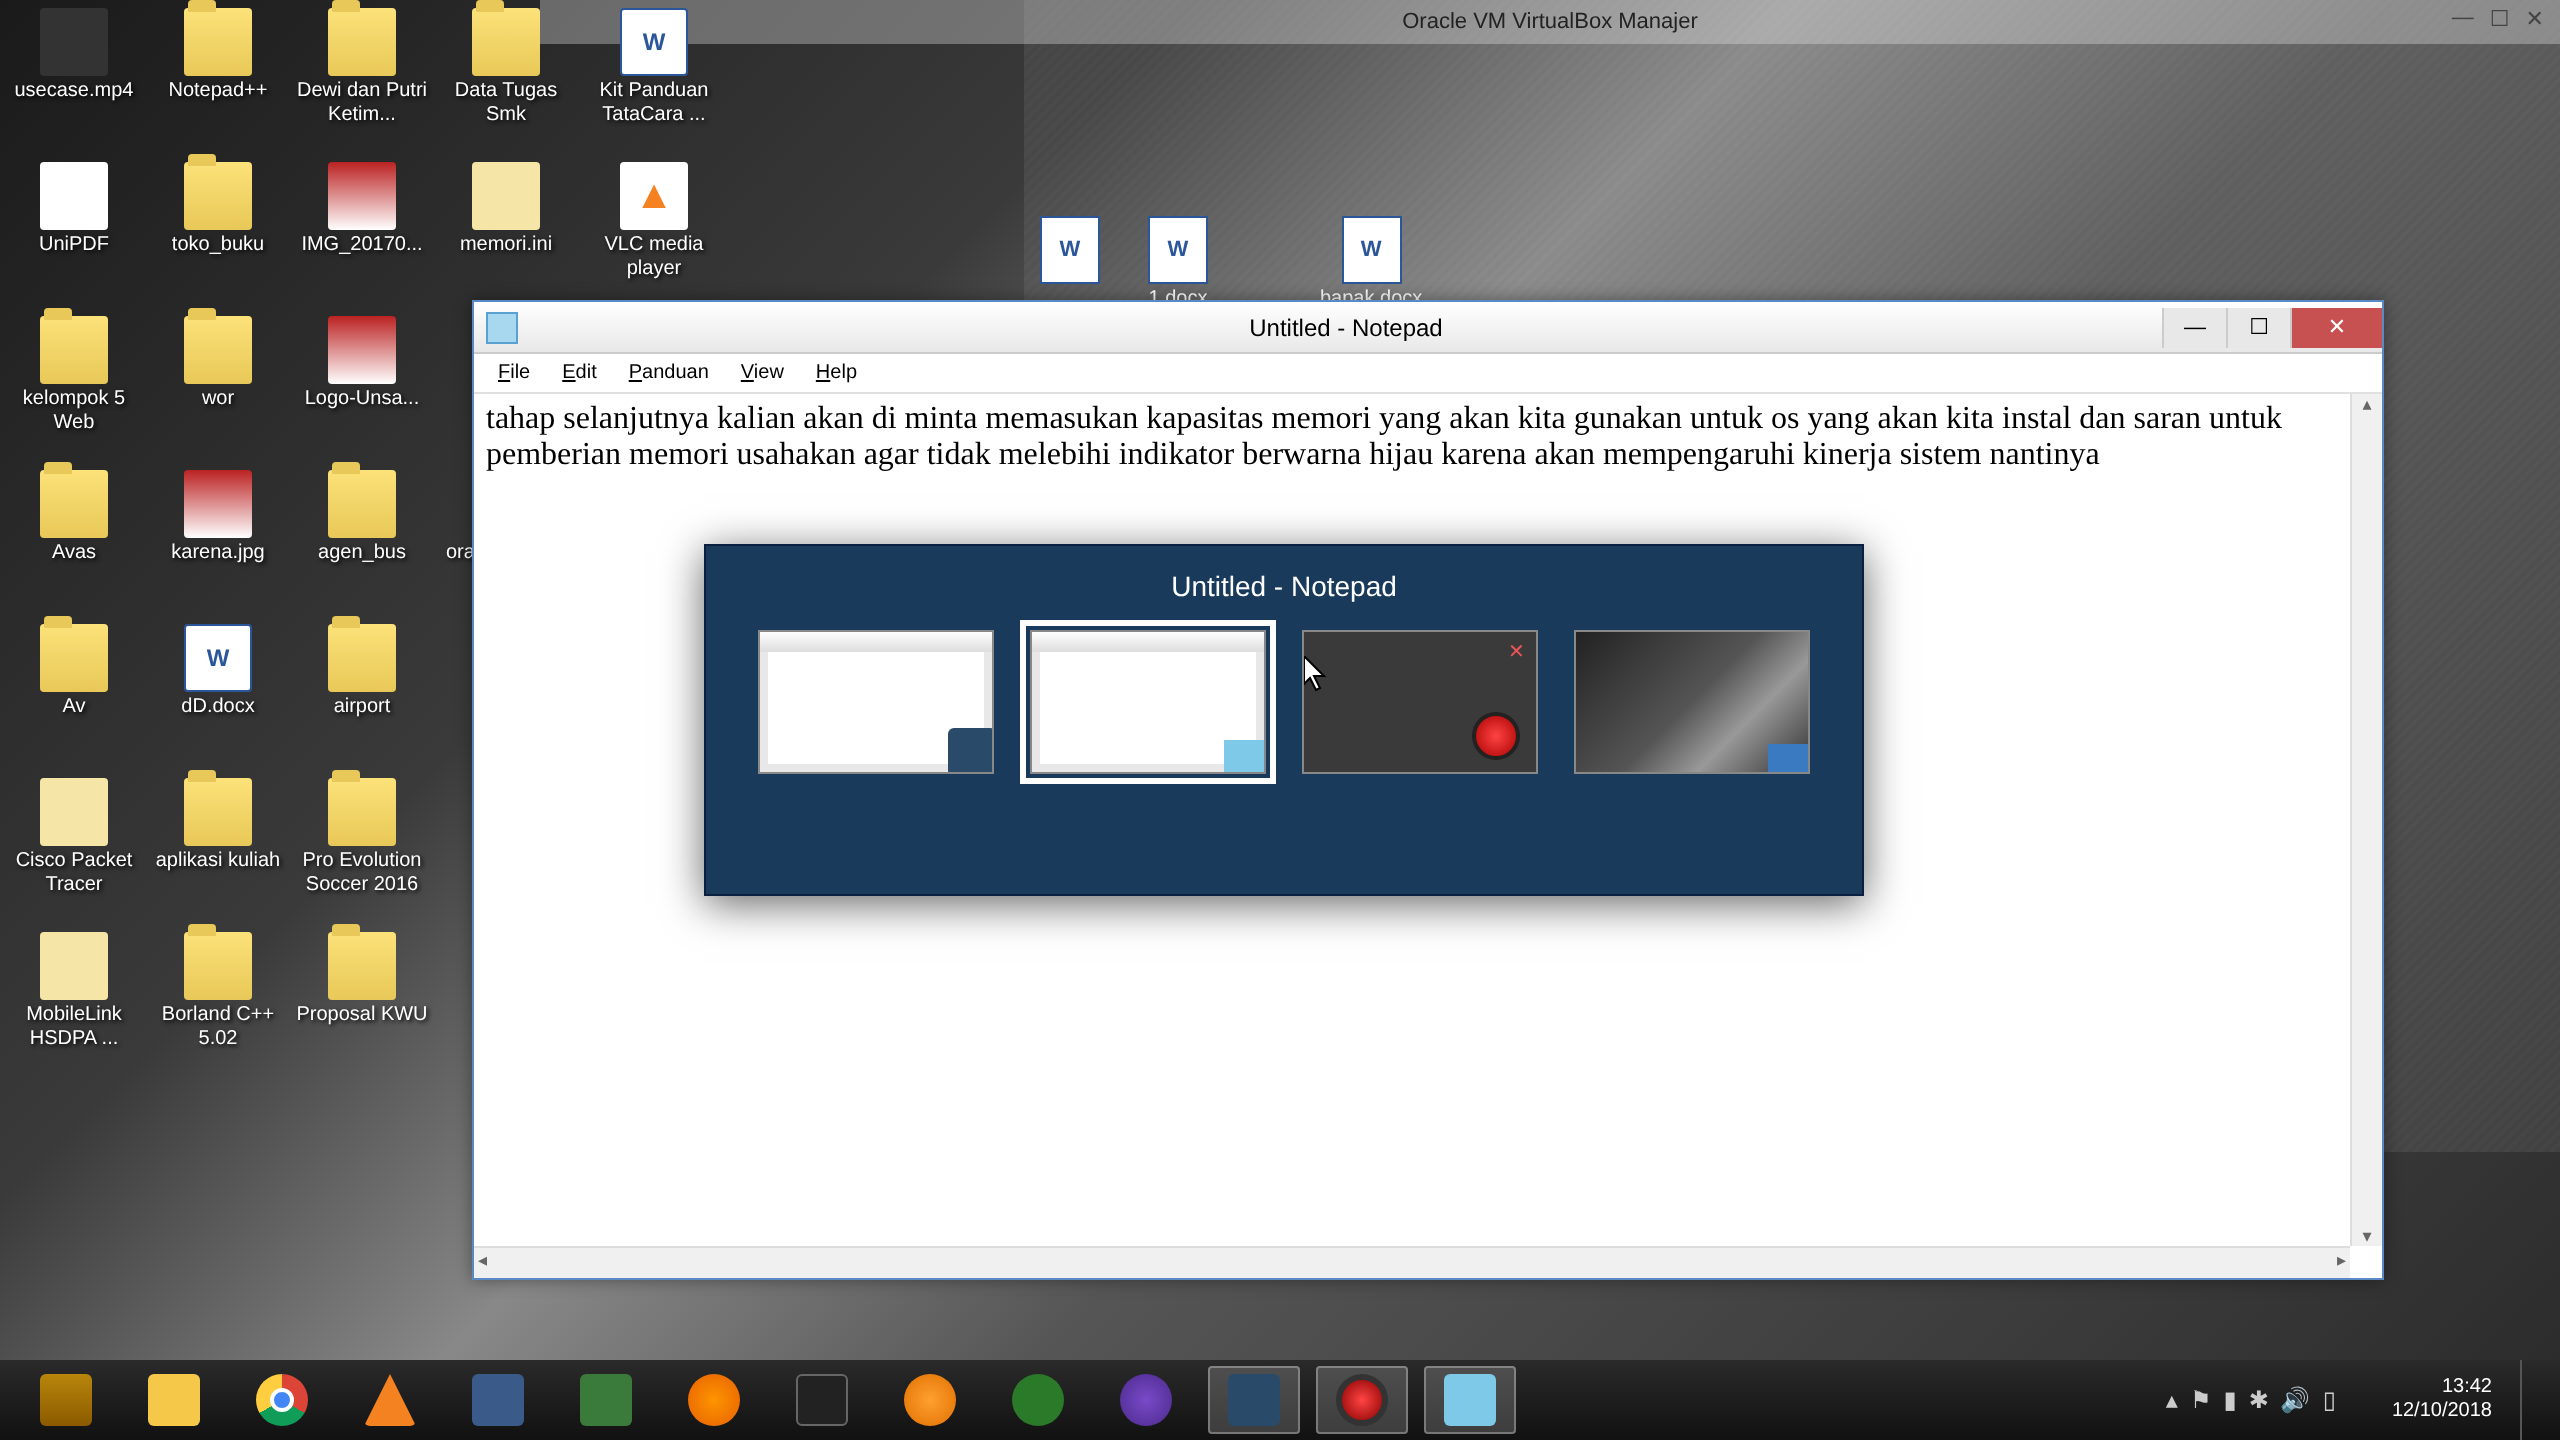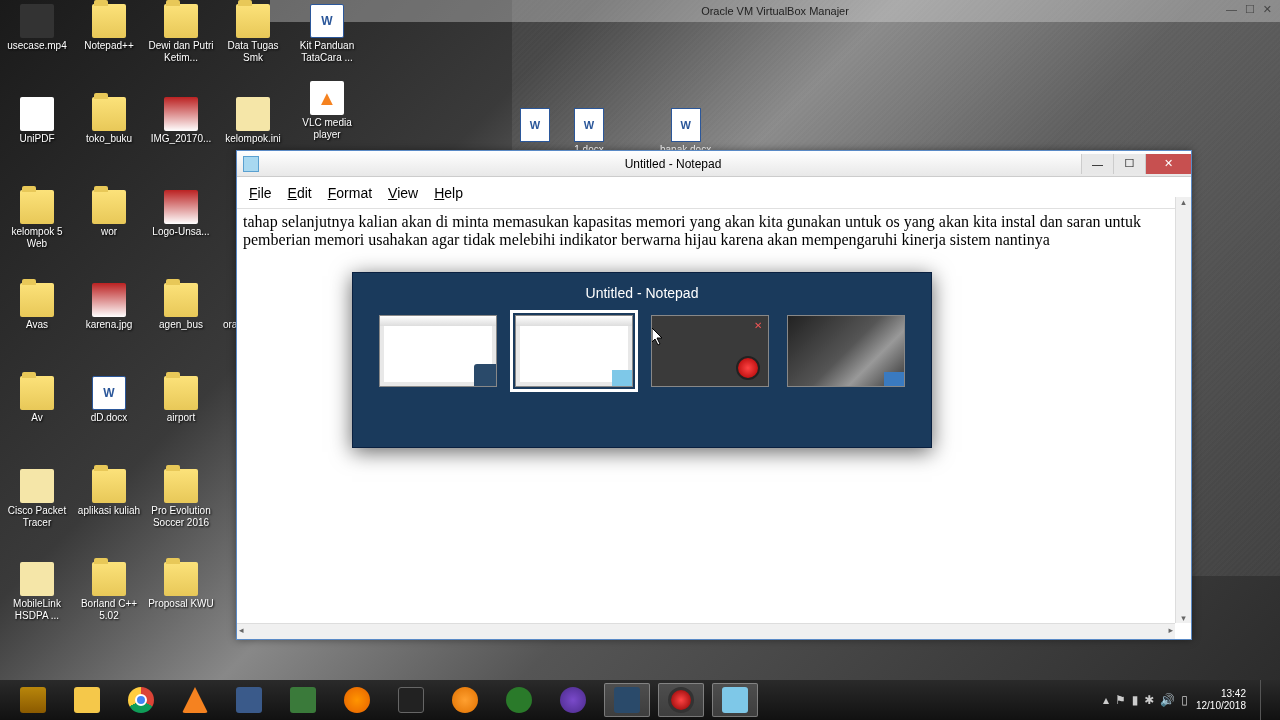--- a/index.html
+++ b/index.html
@@ -10,21 +10,21 @@
   position: absolute; inset: 0;
   background: linear-gradient(135deg, #1a1a1a 0%, #3a3a3a 30%, #888 45%, #555 60%, #2a2a2a 100%);
 }
 .desktop::before{
   content:"";position:absolute;right:0;top:0;width:60%;height:80%;
   background: repeating-linear-gradient(135deg,#999 0,#999 2px,#aaa 2px,#aaa 4px);
   opacity:.15;
 }
 
 
-.desktop-icons { position: absolute; top: 0; left: 0; padding: 2px 2px; display: grid; grid-template-columns: repeat(4, 70px); grid-auto-rows: 77px; gap: 16px 2px; }
+.desktop-icons { position: absolute; top: 0; left: 0; padding: 2px 2px; display: grid; grid-template-columns: repeat(4, 70px); grid-auto-rows: 77px; gap: 0px 2px; }
 .desktop-icon { display: flex; flex-direction: column; align-items: center; justify-content: flex-start; text-align: center; color: #fff; font-size: 10px; cursor: pointer; padding-top:2px;}
 .desktop-icon .ico { width: 34px; height: 34px; background: #f5e6a8; border-radius: 2px; margin-bottom: 2px; display:flex;align-items:center;justify-content:center;font-size:16px;color:#c08a00;}
 .desktop-icon .ico.folder { background: linear-gradient(#fce27a,#e8c858); position:relative;}
 .desktop-icon .ico.folder::before{content:"";position:absolute;top:-4px;left:2px;width:14px;height:6px;background:#e8c858;border-radius:2px 2px 0 0;}
 .desktop-icon .ico.word { background:#fff;border:1px solid #2b579a;color:#2b579a;font-weight:bold;font-size:12px;}
 .desktop-icon .ico.vlc { background:#fff;color:#f58220;font-size:20px;}
 .desktop-icon .ico.media { background:#333;color:#6cf;}
 .desktop-icon .ico.img { background:linear-gradient(#b22,#fff);}
 .desktop-icon .ico.pdf { background:#fff;color:#b00;}
 .desktop-icon span { text-shadow: 1px 1px 2px #000; line-height:1.15; display:block; max-width:68px;}
@@ -43,21 +43,21 @@
   position: absolute; top: 150px; left: 236px; width: 956px; height: 490px;
   background: #fff; border: 1px solid #5a8ac6; box-shadow: 0 0 8px rgba(0,0,0,.4);
   display:flex;flex-direction:column;
 }
 .notepad-titlebar { height: 26px; background: linear-gradient(#fff,#e8e8e8); display:flex; align-items:center; border-bottom:1px solid #ccc;}
 .notepad-titlebar .ico{width:16px;height:16px;margin:0 6px;background:#a8d8f0;border:1px solid #5aa0d0;}
 .notepad-titlebar .title{flex:1;text-align:center;font-size:12px;color:#000;}
 .win-btns{display:flex;}
 .win-btn{width:32px;height:20px;display:flex;align-items:center;justify-content:center;font-size:11px;border-left:1px solid #ccc;cursor:pointer;background:#e8e8e8;}
 .win-btn.close{background:#c75050;color:#fff;width:46px;}
-.notepad-menu{height:32px;display:flex;align-items:center;padding:0 4px;font-size:14px;border-bottom:1px solid #e0e0e0;}
+.notepad-menu{height:20px;display:flex;align-items:center;padding:0 4px;font-size:10px;border-bottom:1px solid #e0e0e0;}
 .notepad-menu span{padding:2px 8px;cursor:pointer;}
 .notepad-menu span:first-letter{text-decoration:underline;}
 .notepad-content{flex:1;position:relative;padding:4px 6px;font-family:Liberation Serif, serif;font-size:16px;color:#000;white-space:pre-wrap;overflow:hidden;}
 .notepad-scrollbar-v{position:absolute;right:0;top:46px;bottom:16px;width:16px;background:#f0f0f0;border-left:1px solid #ddd;}
 .notepad-scrollbar-v::before{content:"▴";position:absolute;top:0;left:0;right:0;text-align:center;font-size:9px;color:#666;}
 .notepad-scrollbar-v::after{content:"▾";position:absolute;bottom:0;left:0;right:0;text-align:center;font-size:9px;color:#666;}
 .notepad-scrollbar-h{position:absolute;left:0;right:16px;bottom:0;height:16px;background:#f0f0f0;border-top:1px solid #ddd;}
 .notepad-scrollbar-h::before{content:"◂";position:absolute;left:2px;top:1px;font-size:9px;color:#666;}
 .notepad-scrollbar-h::after{content:"▸";position:absolute;right:2px;top:1px;font-size:9px;color:#666;}
 
@@ -100,21 +100,21 @@
 .i.cmd{background:#222;border:1px solid #666;}
 .i.orange{background:radial-gradient(#ffa030,#e07000);border-radius:50%;}
 .i.ez{background:#2a7a2a;border-radius:50%;}
 .i.purple{background:radial-gradient(#7a4aca,#4a2a8a);border-radius:50%;}
 .i.vbox{background:#2a4a6a;}
 .i.rec{background:radial-gradient(#f44,#800);border-radius:50%;border:3px solid #333;}
 .i.note{background:#7ec8e8;}
 .tray{margin-left:auto;display:flex;align-items:center;color:#fff;font-size:10px;gap:8px;padding-right:6px;}
 .tray-icons{display:flex;gap:6px;align-items:center;}
 .tray-icons span{font-size:12px;color:#ccc;}
-.tray .clock{text-align:right;line-height:1.2;}
+.tray .clock{text-align:right;line-height:1.2;margin-left:20px;}
 .show-desktop{width:8px;height:40px;border-left:1px solid #555;margin-left:6px;}
 </style>
 </head>
 <body>
 
 <div class="desktop"></div>
 
 <div class="vbox-strip">
   <span class="t">Oracle VM VirtualBox Manajer</span>
   <div class="vbox-ctrls">
@@ -148,21 +148,21 @@
     <div class="desktop-icon">
       <div class="ico folder"></div>
       <span>toko_buku</span>
     </div>
     <div class="desktop-icon">
       <div class="ico img"></div>
       <span>IMG_20170...</span>
     </div>
     <div class="desktop-icon">
       <div class="ico file"></div>
-      <span>kelompok.ini</span>
+      <span>memori.ini</span>
     </div>
     <div class="desktop-icon">
       <div class="ico folder"></div>
       <span>kelompok 5 Web</span>
     </div>
     <div class="desktop-icon">
       <div class="ico folder"></div>
       <span>wor</span>
     </div>
     <div class="desktop-icon">
@@ -269,21 +269,21 @@
     <div class="title">Untitled - Notepad</div>
     <div class="win-btns">
       <div class="win-btn">—</div>
       <div class="win-btn">☐</div>
       <div class="win-btn close">✕</div>
     </div>
   </div>
   <div class="notepad-menu" id="notepad-menu">
       <span>File</span>
       <span>Edit</span>
-      <span>Format</span>
+      <span>Panduan</span>
       <span>View</span>
       <span>Help</span>
     </div>
   <div class="notepad-content">tahap selanjutnya kalian akan di minta memasukan kapasitas memori yang akan kita gunakan untuk os yang akan kita instal dan saran untuk pemberian memori usahakan agar tidak melebihi indikator berwarna hijau karena akan mempengaruhi kinerja sistem nantinya</div>
   <div class="notepad-scrollbar-v"></div>
   <div class="notepad-scrollbar-h"></div>
 </div>
 
 <div class="alttab">
   <div class="alttab-title">Untitled - Notepad</div>

